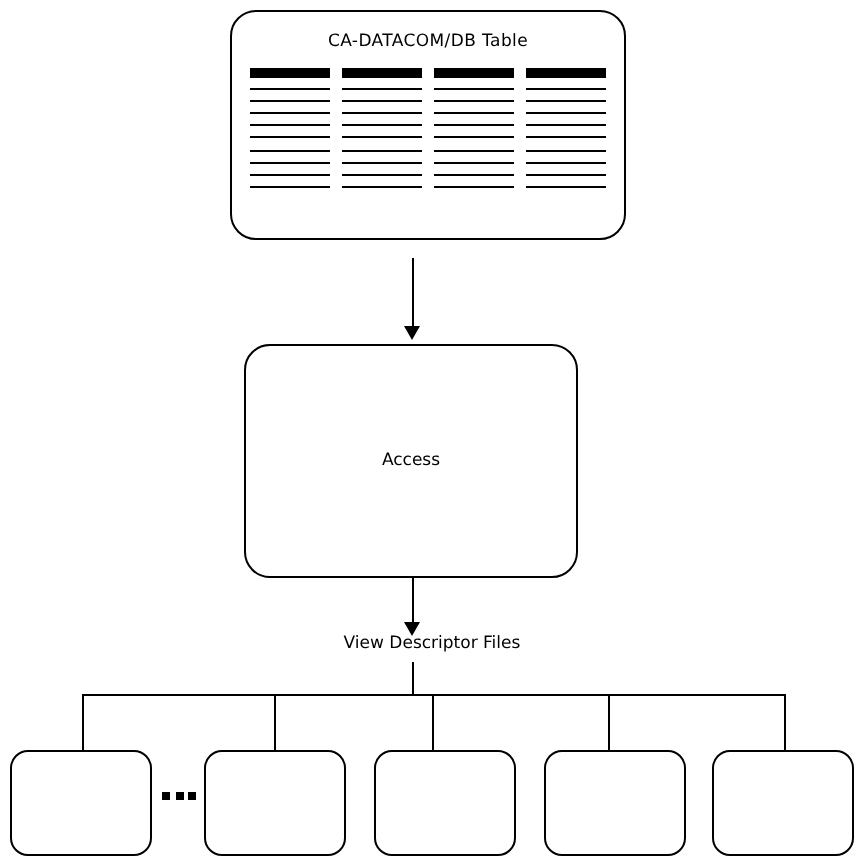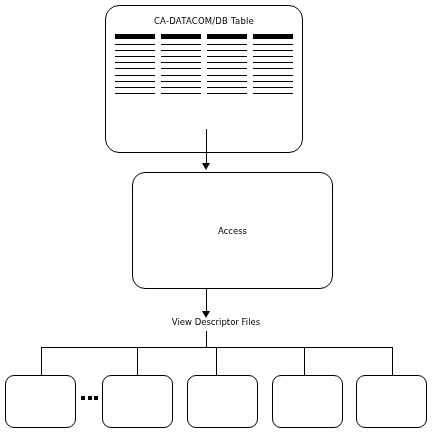--- a/index.html
+++ b/index.html
@@ -24,25 +24,24 @@
     border-radius: 13px;
     background: #ffffff;
   }
   .rbox-small {
     border-radius: 9px;
     border-width: 1.4px;
   }
 
   
   #table-doc {
-    left: 105px;
+    left: 115px;
     top: 5px;
     width: 198px;
-    height: 148px;
-    border-radius: 14px;
+    height: 115px;
   }
   #table-title {
     position: absolute;
     left: 0;
     right: 0;
     top: 10px;
     text-align: center;
     font-size: 8.5px;
     letter-spacing: 0.2px;
     color: #000000;
@@ -68,23 +67,23 @@
     margin-bottom: 5.2px;
   }
   .col-line {
     height: 0;
     border-top: 1.3px solid #000000;
     margin-bottom: 5.2px;
   }
 
   
   #access-box {
-    left: 132px;
+    left: 122px;
     top: 172px;
-    width: 201px;
+    width: 167px;
     height: 117px;
   }
   #access-label {
     position: absolute;
     left: 0;
     right: 0;
     top: 50%;
     transform: translateY(-50%);
     text-align: center;
     font-size: 8.5px;

